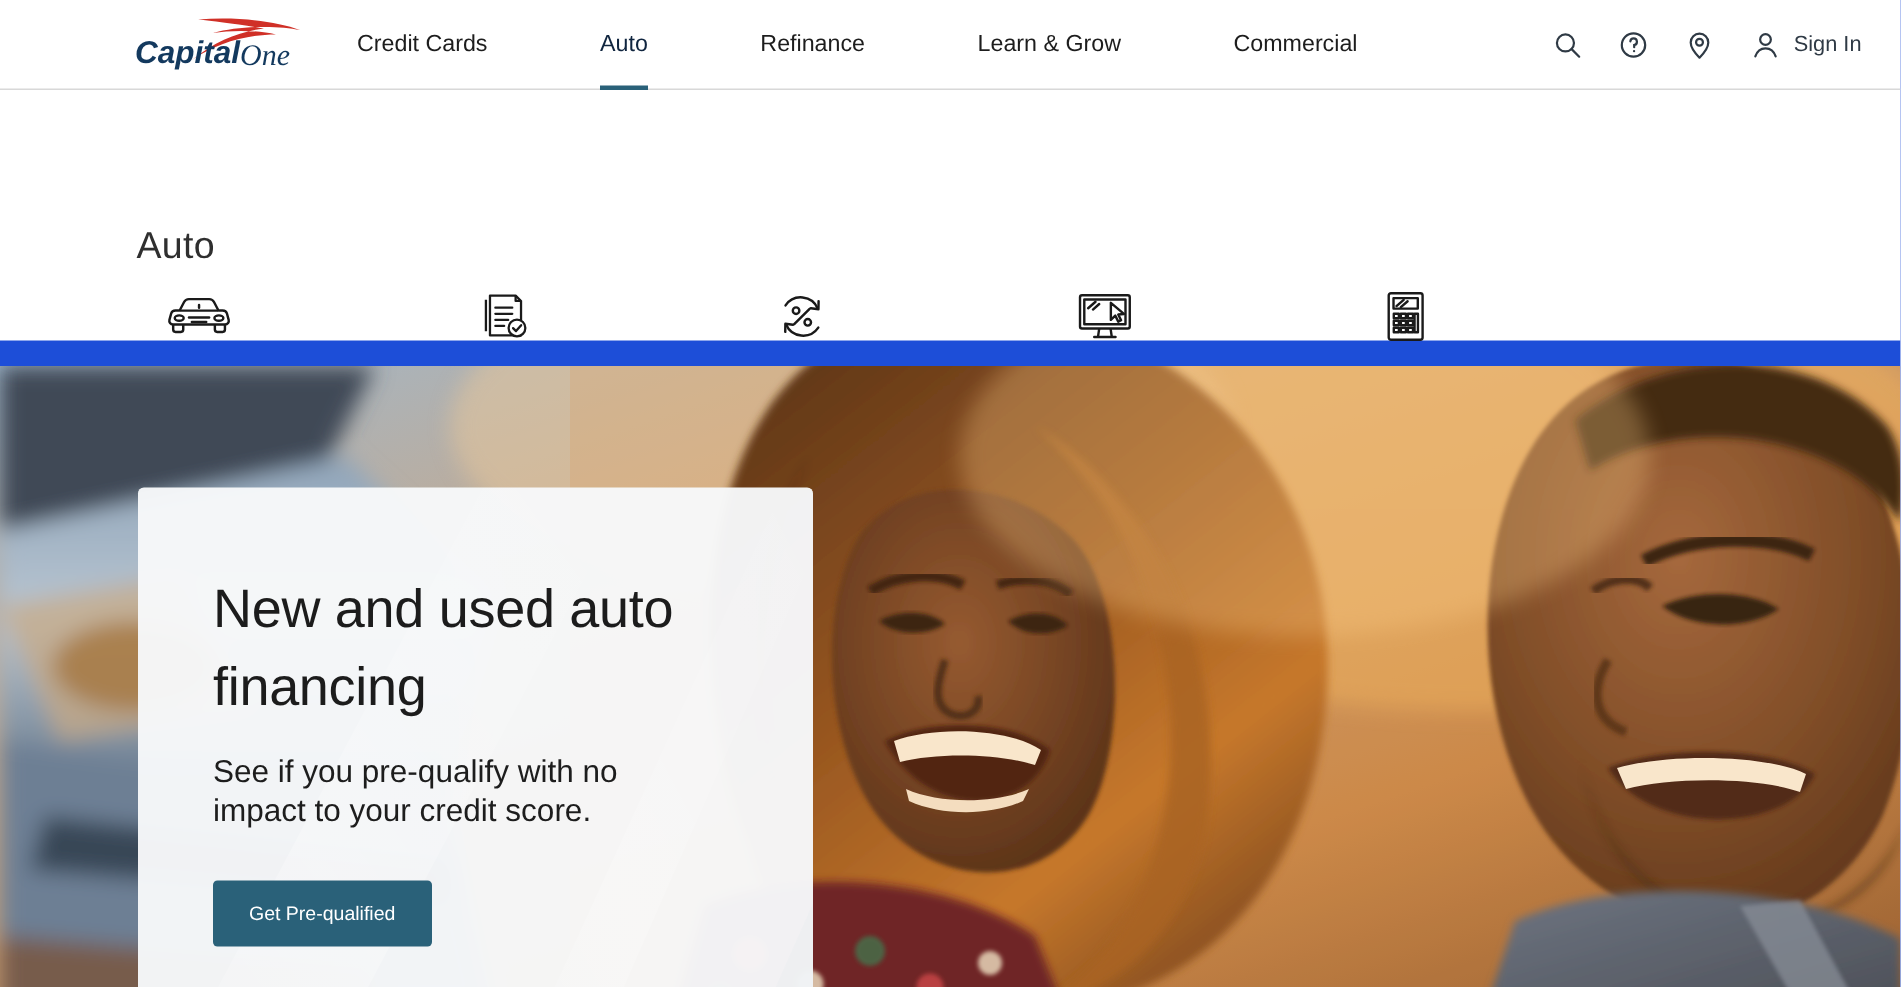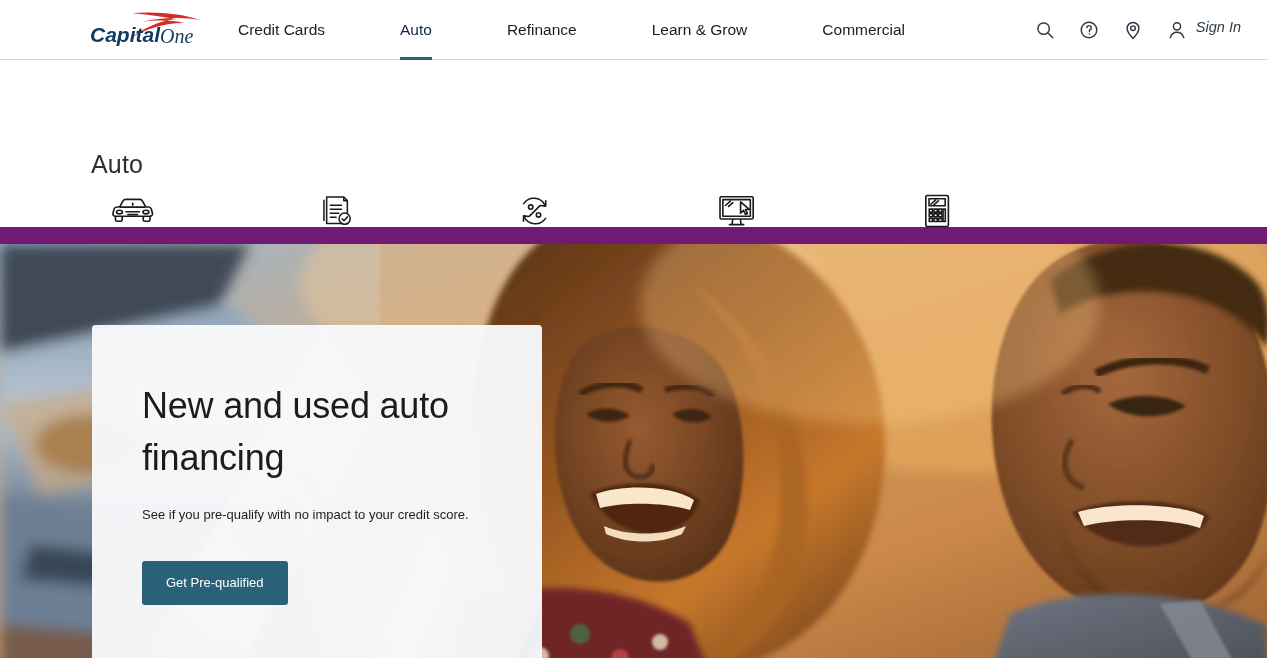--- a/index.html
+++ b/index.html
@@ -2,21 +2,21 @@
 <html><head>
 <meta charset="utf-8">
 <style>
   * { box-sizing: border-box; margin: 0; padding: 0; }
   html, body {
     width: 1267px; height: 658px;
     font-family: "Liberation Sans", sans-serif;
     background: #ffffff;
     overflow: hidden;
   }
-  .page { position: relative; width: 1267px; height: 658px; background:#701a75; }
+  .page { position: relative; width: 1267px; height: 658px; background:#1d4ed8; }
 
   
   .header {
     position: relative;
     height: 60px;
     background: #ffffff;
     border-bottom: 1px solid #d8d8d8;
     display: flex;
     align-items: center;
   }
@@ -47,22 +47,22 @@
     left: 0; right: 0; bottom: 0;
     height: 3px;
     background: #2a6179;
   }
   .header-right {
     position: absolute; right: 26px; top: 0; height: 60px;
     display: flex; align-items: center; gap: 22px;
   }
   .hicon { width: 22px; height: 22px; display: block; color: #2f3a45; cursor: pointer; }
   .signin {
-    display: flex; align-items: flex-start; gap: 8px;
-    font-size: 14.5px; color: #2f3a45; cursor: pointer; font-style: italic;
+    display: flex; align-items: center; gap: 8px;
+    font-size: 14.5px; color: #2f3a45; cursor: pointer;
   }
 
   
   .subnav-section {
     position: relative;
     height: 167px;
     background: #ffffff;
   }
   .page-title {
     position: absolute; left: 91px; top: 90px;
@@ -103,21 +103,21 @@
     overflow: hidden;
   }
   .card-sheen { position: absolute; inset: 0; pointer-events: none; }
   .card-inner { position: absolute; left: 50px; top: 55px; right: 34px; }
   .hero-head {
     font-size: 36px; line-height: 52px; font-weight: 400;
     color: #1c1c1c; letter-spacing: -0.2px;
   }
   .hero-sub {
     margin-top: 18px;
-    font-size: 13px; line-height: 26px; color: #1d1d1d;
+    font-size: 21px; line-height: 26px; color: #1d1d1d;
     max-width: 330px;
   }
   .cta {
     margin-top: 33px;
     display: inline-block;
     background: #2a6179;
     color: #ffffff;
     font-size: 13px;
     padding: 14px 24px 15px 24px;
     border: none; border-radius: 3px;

